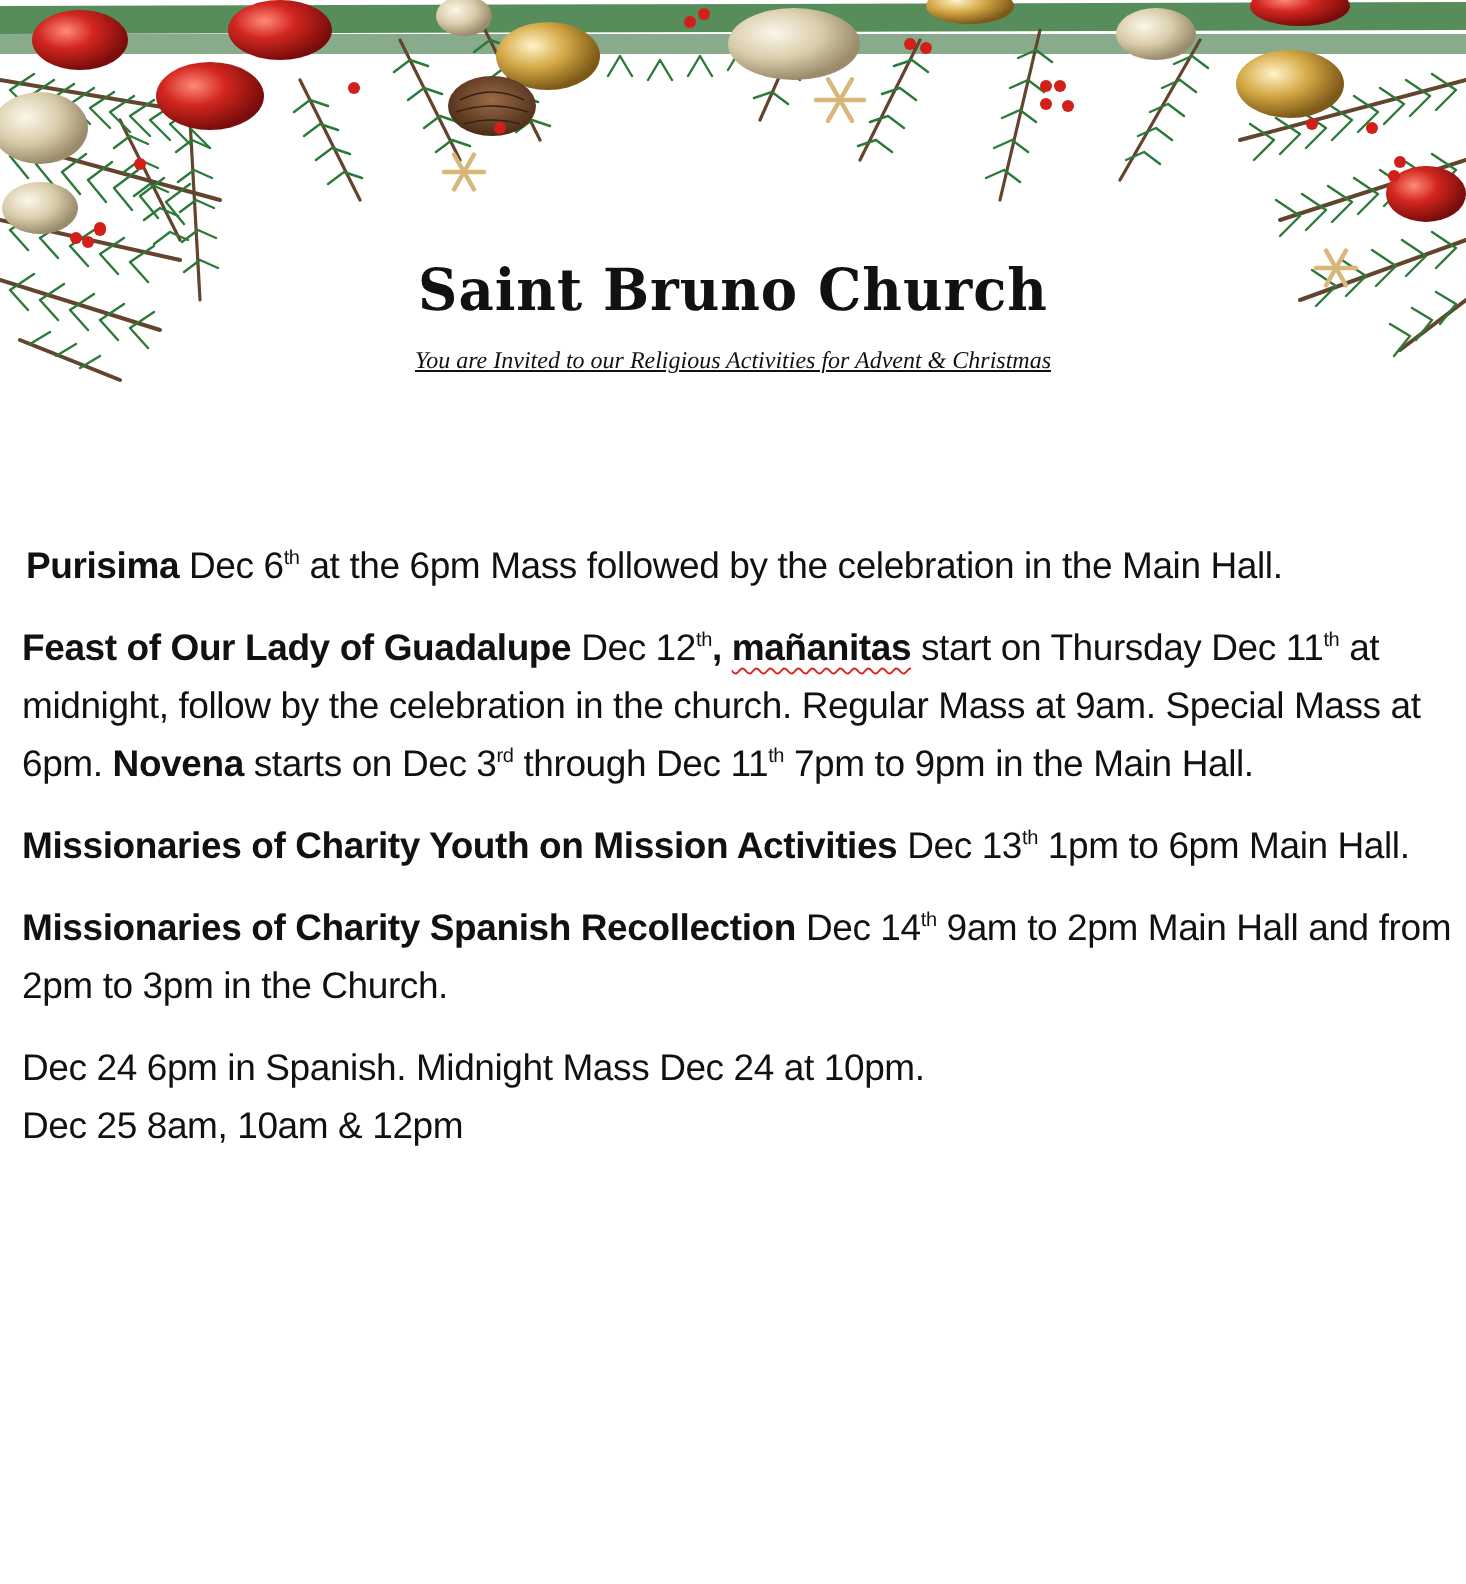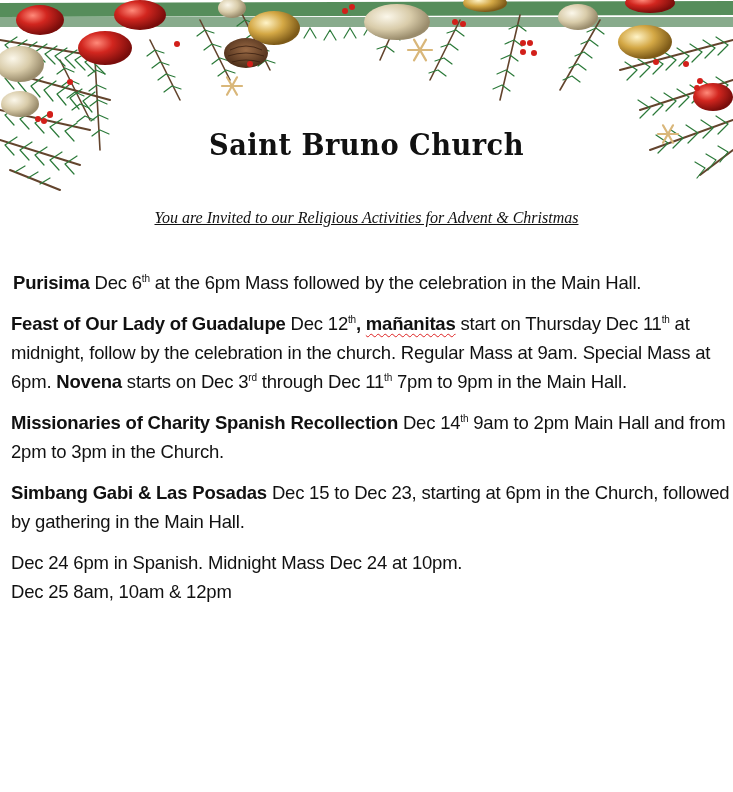--- a/index.html
+++ b/index.html
@@ -33,24 +33,23 @@
       color: #111111;
       transform: scaleX(0.94);
     }
     .subtitle {
       position: absolute;
       left: 0; width: 733px;
       top: 173px;
       text-align: center;
       font-family: "Liberation Serif", serif;
       font-style: italic;
-      font-size: 16px;
+      font-size: 12px;
       text-decoration: underline;
       color: #111111;
-      margin-top: 36px;
     }
     .content {
       position: absolute;
       left: 11px;
       top: 268px;
       width: 722px;
       font-family: "Liberation Sans Narrow", "Liberation Sans", sans-serif;
       font-size: 18.5px;
       line-height: 29px;
       letter-spacing: -0.2px;
@@ -197,27 +196,27 @@
 
   <p class="para indent-first">
     <b>Purisima</b><span> Dec 6</span><sup>th</sup><span> at the 6pm Mass followed by the celebration in the Main Hall.</span>
   </p>
 
 
   <p class="para">
     <b>Feast of Our Lady of Guadalupe</b><span> Dec 12</span><sup>th</sup><b>, </b><span class="squiggle">mañanitas</span><span> start on Thursday Dec 11</span><sup>th</sup><span> at midnight, follow by the celebration in the church. Regular Mass at 9am. Special Mass at 6pm. </span><b>Novena</b><span> starts on Dec 3</span><sup>rd</sup><span> through Dec 11</span><sup>th</sup><span> 7pm to 9pm in the Main Hall.</span>
   </p>
 
+  <p class="para">
+    <b>Missionaries of Charity Youth on Mission Activities</b><span> Dec 13</span><sup>th</sup><span> 1pm to 6pm Main Hall.</span>
+  </p>
 
   <p class="para">
     <b>Missionaries of Charity Spanish Recollection</b><span> Dec 14</span><sup>th</sup><span> 9am to 2pm Main Hall and from 2pm to 3pm in the Church.</span>
   </p>
 
-  <p class="para">
-    <b>Simbang Gabi &amp; Las Posadas</b><span> Dec 15 to Dec 23, starting at 6pm in the Church, followed by gathering in the Main Hall.</span>
-  </p>
 
   <p class="para">
     <span class="line">Dec 24 6pm in Spanish. Midnight Mass Dec 24 at 10pm.</span>
     <span class="line">Dec 25 8am, 10am &amp; 12pm</span>
   </p>
 
 </div>
 
 </body></html>

